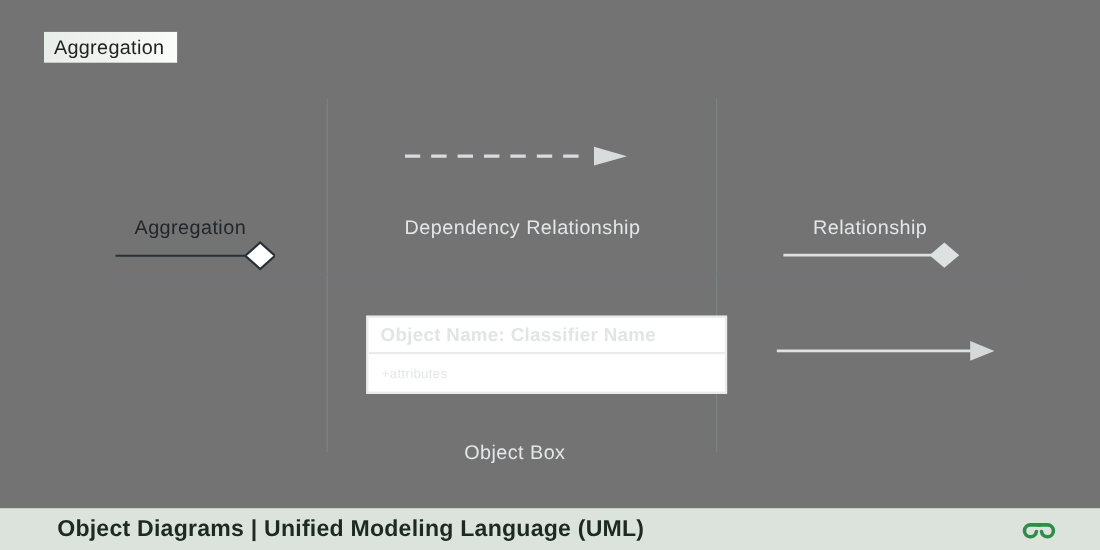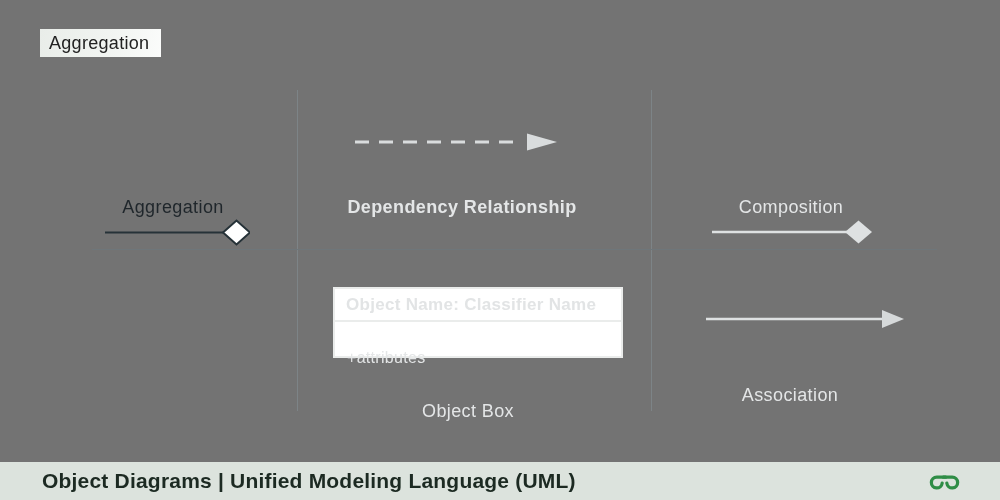--- a/index.html
+++ b/index.html
@@ -23,39 +23,39 @@
   .sym{position:absolute;display:block;}
   .cell-label{
     position:absolute;transform:translateX(-50%);white-space:nowrap;
     font-size:18px;letter-spacing:.4px;
   }
   .cell-label.active{color:#1f262b;}
   .cell-label.faded{color:#e4e6e7;}
   .link-line{position:absolute;height:2px;background:#e3e5e6;}
   
   .object-box{
-    position:absolute;left:36px;top:37px;width:290px;height:71px;
+    position:absolute;left:36px;top:37px;width:328px;height:71px;
     border:2px solid #eaeceb;background:#ffffff;box-sizing:border-box;
   }
   .object-box .ob-title{
     display:block;height:31px;line-height:31px;border-bottom:2px solid #eaeceb;
     padding-left:11px;font-size:17px;font-weight:bold;color:#e2e4e5;
     letter-spacing:.3px;white-space:nowrap;overflow:hidden;
   }
   .object-box .ob-attrs{
     display:block;height:36px;line-height:36px;padding-left:12px;
-    font-size:16px;color:#e4e6e7;letter-spacing:.3px;white-space:nowrap;margin-top:18px;
+    font-size:12px;color:#e4e6e7;letter-spacing:.3px;white-space:nowrap;
   }
   
   .footer{
     position:absolute;left:0;top:462px;width:1000px;height:38px;
     background:#dce3dd;
   }
   .footer-title{
-    position:absolute;left:42px;top:0;height:38px;line-height:38px;
+    position:absolute;left:52px;top:0;height:38px;line-height:38px;
     font-size:21px;font-weight:600;color:#1c2a22;letter-spacing:.2px;white-space:nowrap;
   }
   .footer-logo{position:absolute;right:40px;top:9px;width:31px;height:20px;}
 </style>
 </head>
 <body>
 
 <div class="canvas">
 
   <div class="badge">Aggregation</div>
@@ -65,51 +65,50 @@
   <div class="hline" style="left:92px;top:249px;width:845px;"></div>
 
   <div class="cell" style="left:92px;top:90px;width:205px;height:160px;">
     <svg class="sym" style="left:12px;top:128px;" width="146" height="29" viewBox="0 0 146 29">
       <line x1="1" y1="14.5" x2="119" y2="14.5" stroke="#263238" stroke-width="2"></line>
       <polygon points="119,14.5 132.5,2.5 146,14.5 132.5,26.5" fill="#ffffff" stroke="#263238" stroke-width="2"></polygon>
     </svg>
     <span class="cell-label active" style="left:81px;top:107px;">Aggregation</span>
   </div>
 
-  <div class="cell" style="left:284px;top:90px;width:354px;height:160px;font-weight:bold;">
+  <div class="cell" style="left:297px;top:90px;width:354px;height:160px;">
     <svg class="sym" style="left:71px;top:40px;" width="202" height="24" viewBox="0 0 202 24">
       <line x1="0" y1="12" x2="168" y2="12" stroke="#d9dcdd" stroke-width="3" stroke-dasharray="14 10"></line>
       <polygon points="172,3.5 202,12 172,20.5" fill="#d9dcdd"></polygon>
     </svg>
     <span class="cell-label faded" style="left:178px;top:107px;">Dependency Relationship</span>
   </div>
 
   <div class="cell" style="left:651px;top:90px;width:286px;height:160px;">
     <svg class="sym" style="left:61px;top:129px;" width="160" height="26" viewBox="0 0 160 26">
       <line x1="0" y1="13" x2="136" y2="13" stroke="#dee1e2" stroke-width="2.5"></line>
       <polygon points="133,13 146.5,1.5 160,13 146.5,24.5" fill="#dee1e2"></polygon>
     </svg>
-    <span class="cell-label faded" style="left:140px;top:107px;">Composition</span>
+    <span class="cell-label faded" style="left:140px;top:107px;">Relationship</span>
   </div>
 
 
   <div class="cell" style="left:297px;top:250px;width:354px;height:161px;">
     <div class="object-box">
       <span class="ob-title">Object Name: Classifier Name</span>
       <span class="ob-attrs">+attributes</span>
     </div>
     <span class="cell-label faded" style="left:171px;top:151px;">Object Box</span>
   </div>
 
   <div class="cell" style="left:651px;top:250px;width:286px;height:161px;">
     <svg class="sym" style="left:55px;top:57px;" width="198" height="24" viewBox="0 0 198 24">
       <line x1="0" y1="12" x2="180" y2="12" stroke="#dee1e2" stroke-width="2.5"></line>
       <polygon points="176,3 198,12 176,21" fill="#d6d9da"></polygon>
     </svg>
-    <span class="cell-label faded" style="left:139px;top:135px;">Association</span>
   </div>
 
   <div class="footer">
     <span class="footer-title">Object Diagrams | Unified Modeling Language (UML)</span>
     <svg class="footer-logo" viewBox="0 0 40 24">
       <g fill="none" stroke="#2F8D46" stroke-width="4.2" stroke-linecap="round">
         <path d="M21.5 7 H10 a7 7 0 1 0 7 7.8"></path>
         <path d="M18.5 7 H30 a7 7 0 1 1 -7 7.8"></path>
       </g>
     </svg>

